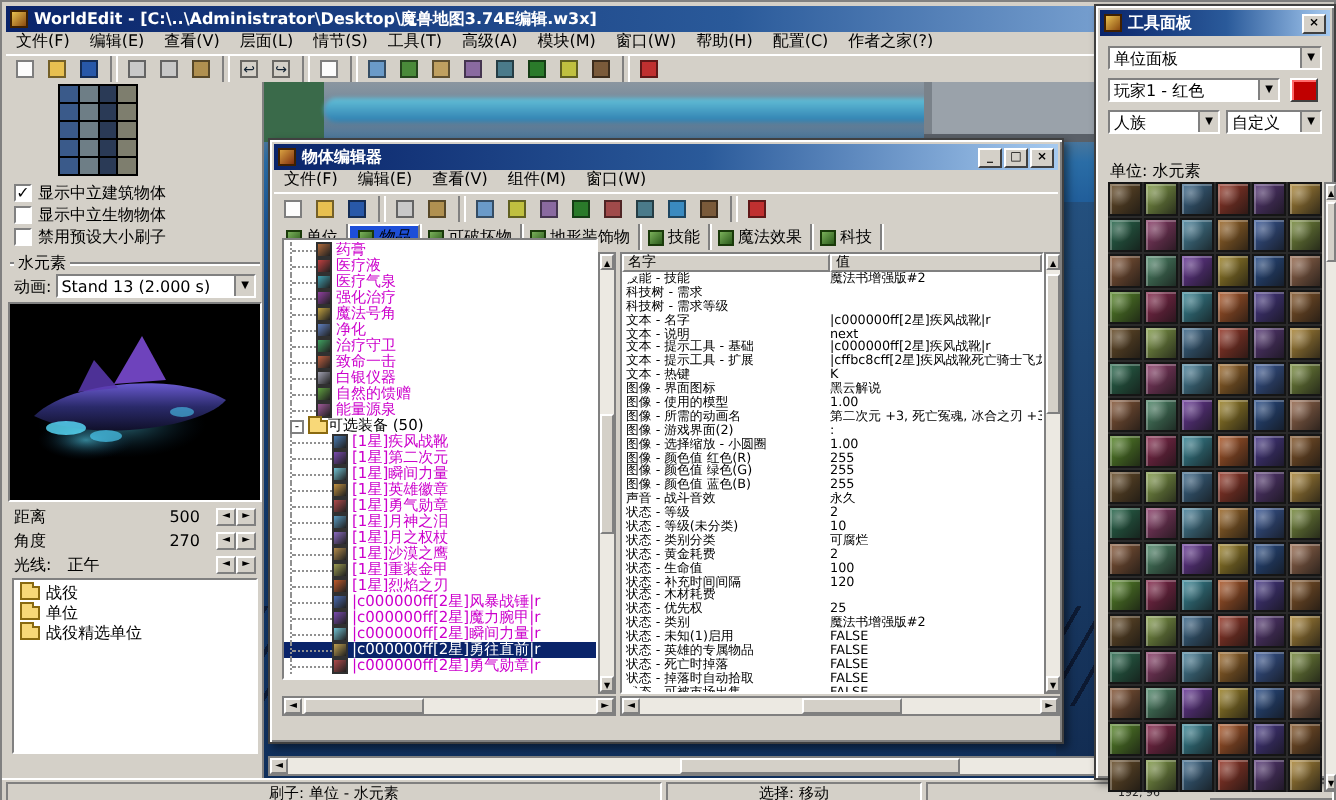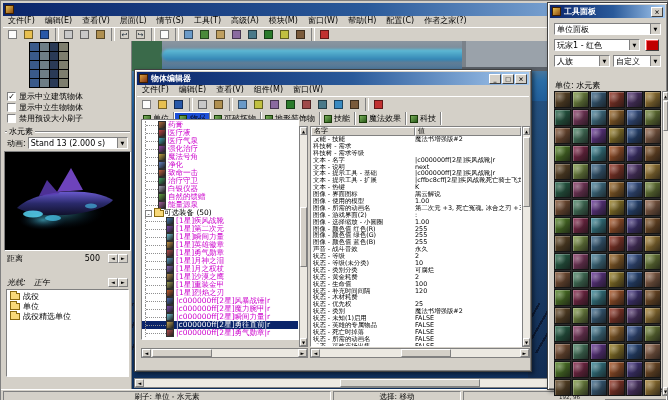--- a/index.html
+++ b/index.html
@@ -104,20 +104,21 @@
 #pal-vscroll{position:absolute;left:112px;top:72px;width:7px;height:305px;background:#ece9e2;border:1px solid #808080;}
 .swatch{position:absolute;width:14px;height:12px;background:#c00000;border:1px solid;border-color:#fff #404040 #404040 #fff;box-shadow:inset 1px 1px 0 #ff6a6a;}
 </style>
 </head>
 <body>
 
 <div class="screen">
 
   <div class="titlebar">
     <span class="appicon"></span>
+    <span>WorldEdit - [C:\..\Administrator\Desktop\魔兽地图3.74E编辑.w3x]</span>
   </div>
 
   <div class="menubar abs" id="main-menubar" style="left:2px;top:15px;right:2px;height:11px;">
       <span class="menu-item">文件(F)</span>
       <span class="menu-item">编辑(E)</span>
       <span class="menu-item">查看(V)</span>
       <span class="menu-item">层面(L)</span>
       <span class="menu-item">情节(S)</span>
       <span class="menu-item">工具(T)</span>
       <span class="menu-item">高级(A)</span>
@@ -280,21 +281,29 @@
         <span class="chklabel">禁用预设大小刷子</span>
       </div>
       <div class="fieldrow" style="top: 212px;">
         <span class="flabel">距离</span>
         <span class="fvalue">500</span>
         <span class="spin">
           <span class="spbtn">◄</span>
           <span class="spbtn">►</span>
         </span>
       </div>
-      <div class="fieldrow" style="top: 236px; font-style: italic;">
+      <div class="fieldrow" style="top: 224px;">
+        <span class="flabel">角度</span>
+        <span class="fvalue">270</span>
+        <span class="spin">
+          <span class="spbtn">◄</span>
+          <span class="spbtn">►</span>
+        </span>
+      </div>
+      <div class="fieldrow" style="top: 236px;">
         <span class="flabel">光线:</span>
         <span class="finline">正午</span>
         <span class="spin">
           <span class="spbtn">◄</span>
           <span class="spbtn">►</span>
         </span>
       </div>
     </div>
 
   <div class="hscroll" style="left:133px;top:377px;width:424px;">
@@ -435,27 +444,27 @@
             <span class="ticon" style="background: linear-gradient(135deg, rgb(192, 160, 64), rgb(32, 32, 32));"></span>
             <span class="tlabel mag">魔法号角</span>
           </div>
           <div class="trow">
             <span class="tline lvl1"></span>
             <span class="ticon" style="background: linear-gradient(135deg, rgb(96, 128, 192), rgb(32, 32, 32));"></span>
             <span class="tlabel mag">净化</span>
           </div>
           <div class="trow">
             <span class="tline lvl1"></span>
+            <span class="ticon" style="background: linear-gradient(135deg, rgb(64, 160, 96), rgb(32, 32, 32));"></span>
+            <span class="tlabel mag">治疗守卫</span>
+          </div>
+          <div class="trow">
+            <span class="tline lvl1"></span>
             <span class="ticon" style="background: linear-gradient(135deg, rgb(192, 96, 64), rgb(32, 32, 32));"></span>
             <span class="tlabel mag">致命一击</span>
-          </div>
-          <div class="trow">
-            <span class="tline lvl1"></span>
-            <span class="ticon" style="background: linear-gradient(135deg, rgb(64, 160, 96), rgb(32, 32, 32));"></span>
-            <span class="tlabel mag">治疗守卫</span>
           </div>
           <div class="trow">
             <span class="tline lvl1"></span>
             <span class="ticon" style="background: linear-gradient(135deg, rgb(160, 160, 176), rgb(32, 32, 32));"></span>
             <span class="tlabel mag">白银仪器</span>
           </div>
           <div class="trow">
             <span class="tline lvl1"></span>
             <span class="ticon" style="background: linear-gradient(135deg, rgb(96, 160, 64), rgb(32, 32, 32));"></span>
             <span class="tlabel mag">自然的馈赠</span>
@@ -670,21 +679,21 @@
           </div>
           <div class="prow">
             <span class="pname">状态 - 英雄的专属物品</span>
             <span class="pval">FALSE</span>
           </div>
           <div class="prow">
             <span class="pname">状态 - 死亡时掉落</span>
             <span class="pval">FALSE</span>
           </div>
           <div class="prow">
-            <span class="pname">状态 - 所需的动画名</span>
+            <span class="pname">状态 - 掉落时自动拾取</span>
             <span class="pval">FALSE</span>
           </div>
           <div class="prow">
             <span class="pname mag">状态 - 可被市场出售</span>
             <span class="pval mag">FALSE</span>
           </div>
         </div>
     </div>
     <div id="prop-vscroll" class="vscroll">
       <span class="varrow" style="top:0;">▲</span>

